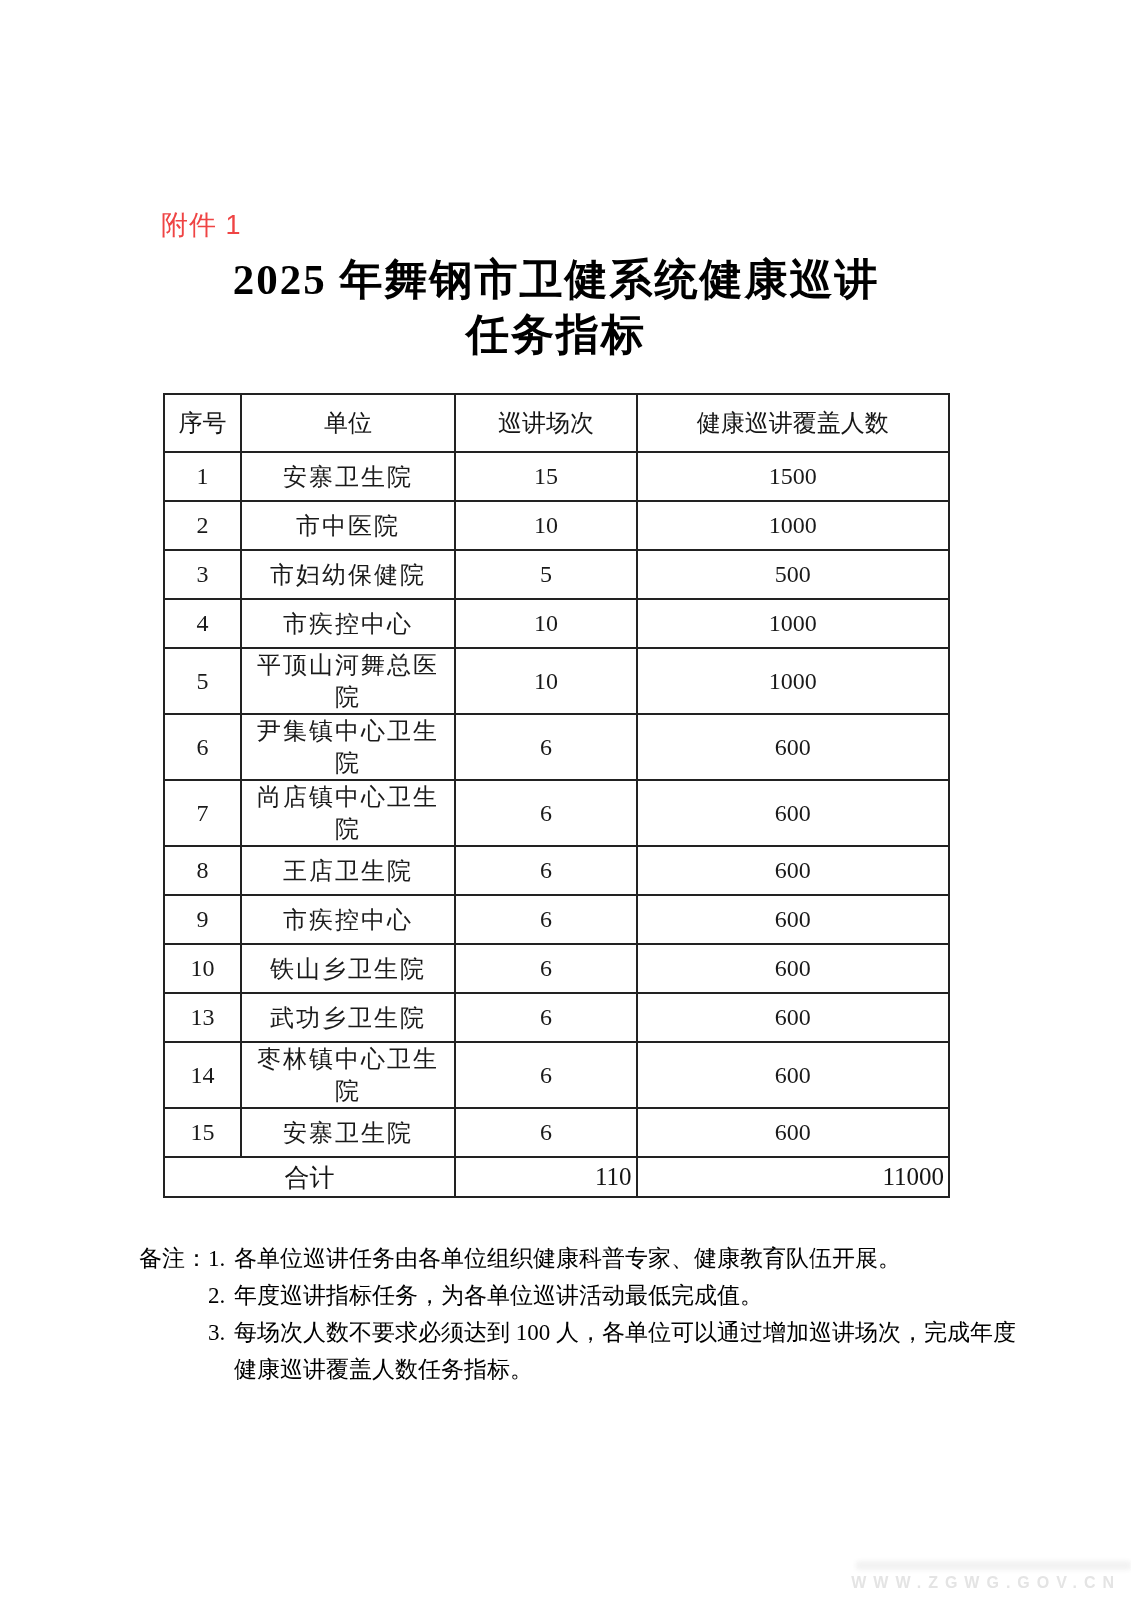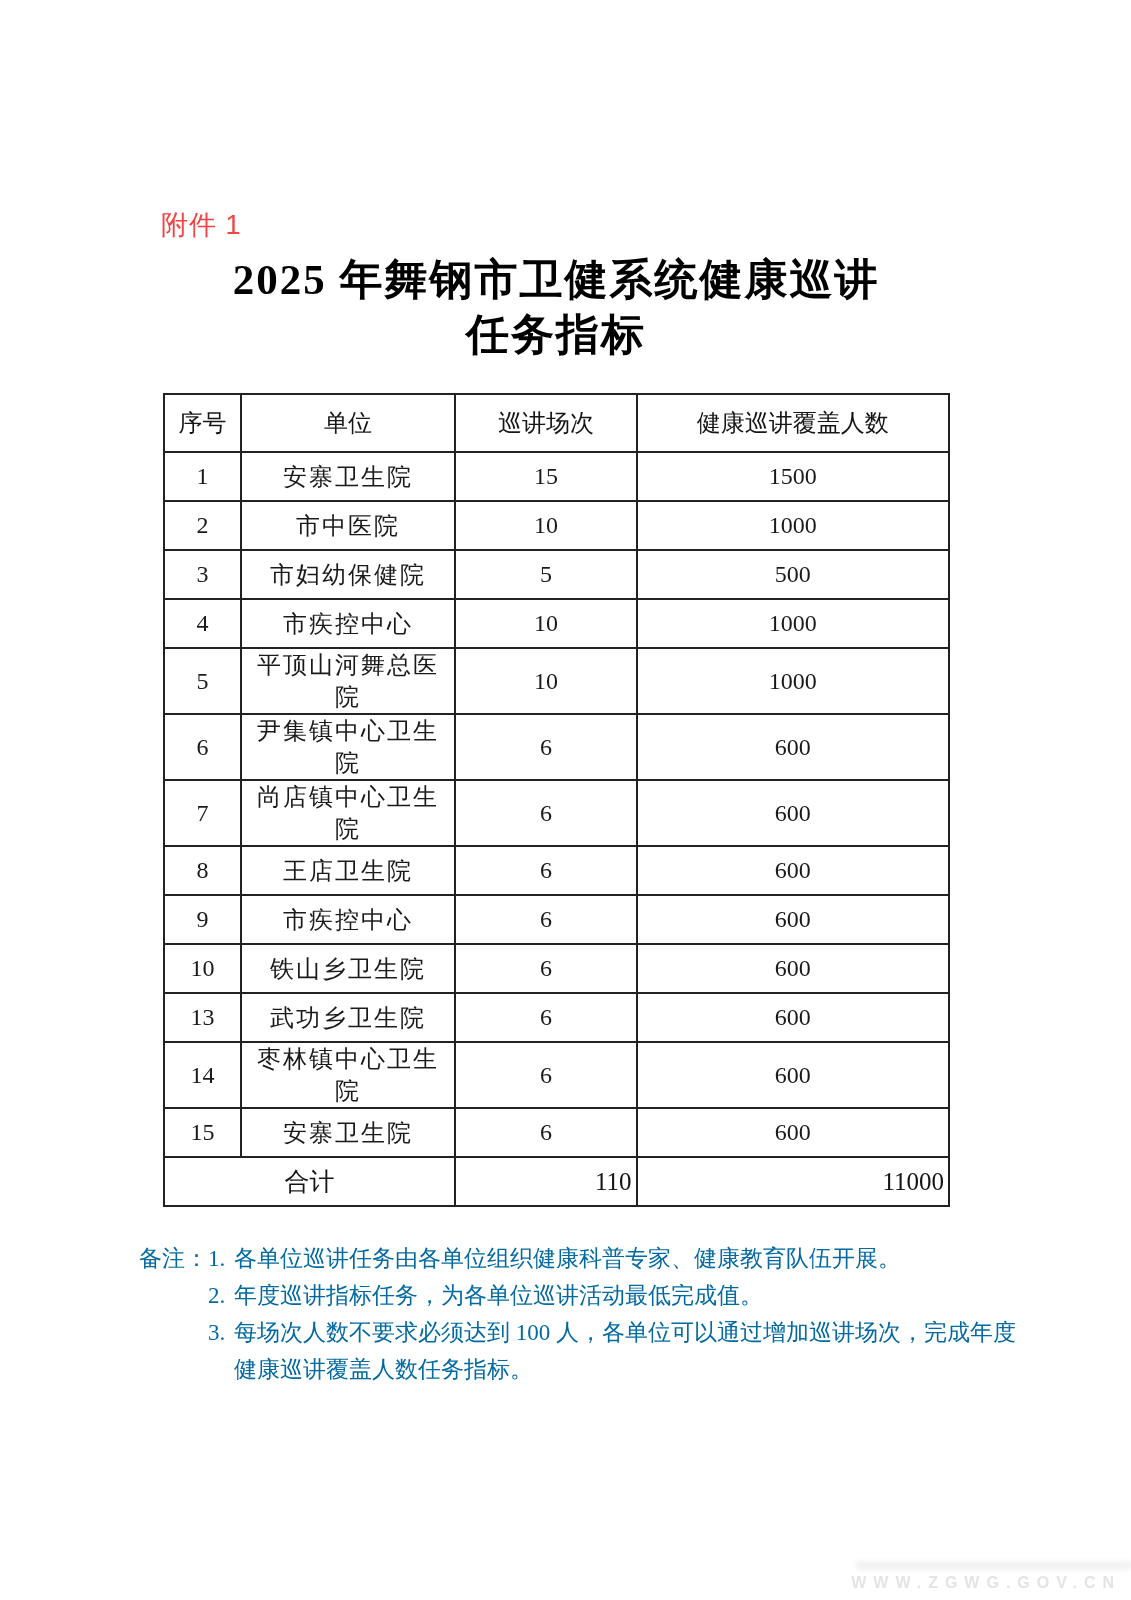--- a/index.html
+++ b/index.html
@@ -42,29 +42,29 @@
   }
   table.task-table th {
     height:58px;
     font-family:"Liberation Sans","DejaVu Sans",sans-serif;
     font-weight:normal; font-size:24px; color:#161616;
   }
   table.task-table td { height:49px; }
   td.cell-unit { letter-spacing:2px; }
   td.cell-num  { font-family:"Liberation Serif","DejaVu Serif",serif; }
   tr.total-row td {
-    height:49px;
+    height:40px;
     font-family:"Liberation Sans","DejaVu Sans",sans-serif;
     font-size:25px; color:#141414;
   }
   tr.total-row td.cell-num { font-family:Liberation Serif, serif;text-align:right; }
 
   .notes {
     position:absolute; left:139px; top:1240px; width:900px;
-    font-size:23px; line-height:37px; color:#0369a1;
+    font-size:23px; line-height:37px; color:#000000;
   }
   .note-line { display:flex; align-items:flex-start; }
   .notes-label { white-space:nowrap; flex:0 0 auto; }
   .note-items { flex:1 1 auto; }
   .note-item { display:flex; align-items:flex-start; }
   .note-num { flex:0 0 26px; white-space:nowrap; }
   .note-text { flex:0 1 auto; max-width:782px; }
 
   .watermark-strip {
     position:absolute; right:0px; bottom:30px; width:275px; height:9px;

